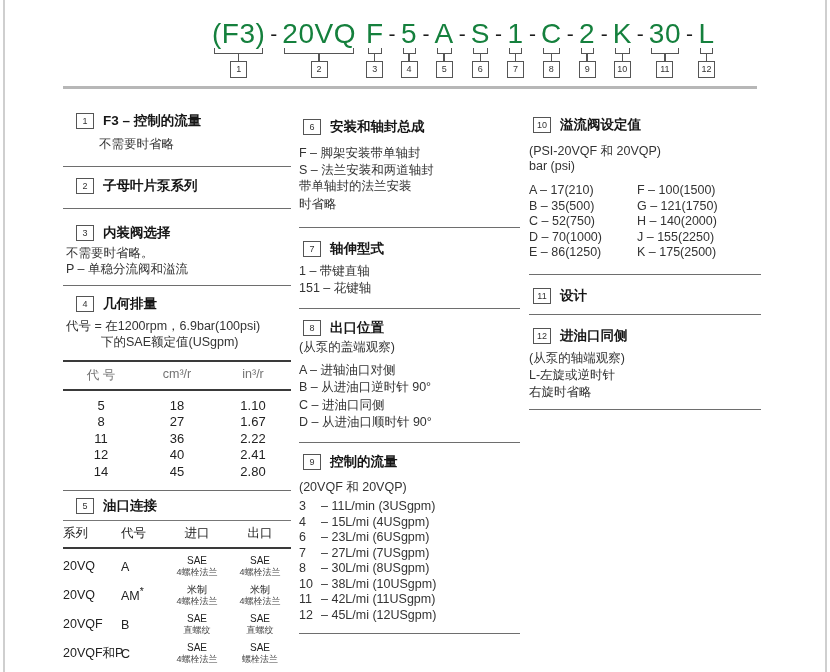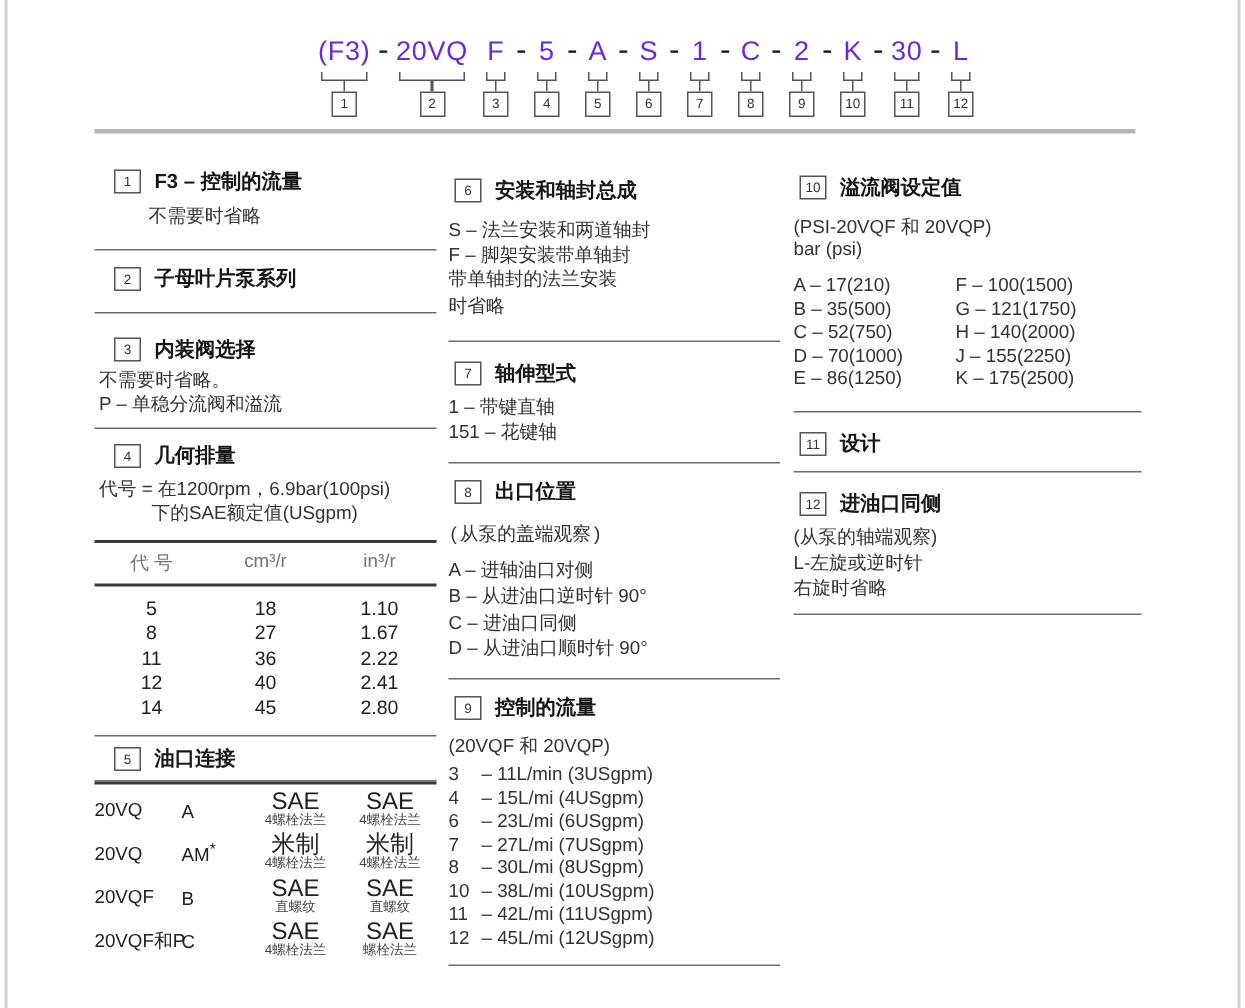--- a/index.html
+++ b/index.html
@@ -8,21 +8,21 @@
     font-family:"Liberation Sans","DejaVu Sans",sans-serif;color:#222;
   }
   .edge{position:absolute;top:0;bottom:0;width:2px;background:#cfcfcf;}
   .edge.left{left:3px;}
   .edge.right{right:3px;}
 
   
   .code-area{position:absolute;top:22px;left:212px;}
   .code-line{display:flex;align-items:flex-start;}
   .seg{display:flex;flex-direction:column;align-items:center;}
-  .seg-text{font-size:18px;line-height:24px;letter-spacing:.5px;color:#6d28d9;white-space:nowrap;}
+  .seg-text{font-size:28px;line-height:24px;letter-spacing:.5px;color:#15803d;white-space:nowrap;}
   .sep{font-size:21px;line-height:24px;padding:0 5px;color:#1c1c1c;}
   .bracket{align-self:stretch;height:5px;margin:2px 2px 0;
     border-left:1.4px solid #555;border-right:1.4px solid #555;border-bottom:1.4px solid #555;}
   .stem{width:1.4px;height:7px;background:#555;}
   .num-box{min-width:11px;height:13px;padding:1px 2px;border:1.3px solid #555;
     font-size:9px;line-height:13px;text-align:center;color:#333;background:#fff;}
 
   .top-rule{position:absolute;top:86px;left:63px;width:694px;height:3px;background:#b7b7b7;}
 
   
@@ -46,21 +46,21 @@
   .dgrid{display:grid;grid-template-columns:76px 76px 76px;text-align:center;}
   .dhead{font-size:12.5px;color:#737373;padding:5px 0;}
   .drow{font-size:13px;line-height:16.5px;color:#222;}
 
   
   .pgrid{display:grid;grid-template-columns:58px 44px 64px 62px;align-items:center;}
   .phead{font-size:12.5px;color:#222;padding:4px 0 5px;}
   .pser{font-size:12.5px;color:#222;text-align:left;white-space:nowrap;}
   .pcode{font-size:12.5px;color:#222;text-align:left;}
   .pcell{text-align:center;}
-  .c1{font-size:16px;line-height:13px;color:#222;display:block;}
+  .c1{font-size:10px;line-height:13px;color:#222;display:block;}
   .c2{font-size:9px;line-height:11px;color:#444;display:block;}
   .tcenter{text-align:center;}
 
   
   .flow-item{display:flex;font-size:12.5px;line-height:15.5px;color:#333;}
   .flow-n{width:22px;flex:none;}
 
   
   .relief{display:flex;}
   .relief .rcol{width:108px;}
@@ -253,20 +253,26 @@
       </div>
     </div>
 
   <div class="divider" style="margin-top:10px;"></div>
 
   <div class="sec-head ind" style="margin-top:6px;">
     <span class="sq">5</span>
     <span class="sec-title">油口连接</span>
   </div>
   <div class="divider thinline" style="margin-top:5px;"></div>
+  <div class="pgrid phead">
+    <span>系列</span>
+    <span>代号</span>
+    <span class="tcenter">进口</span>
+    <span class="tcenter">出口</span>
+  </div>
   <div class="divider thick"></div>
   <div style="margin-top:4px;">
 
       <div class="pgrid" style="margin:5px 0;">
         <span class="pser">20VQ</span>
         <span class="pcode"><span>A</span><sup></sup></span>
         <span class="pcell">
           <span class="c1">SAE</span>
           <span class="c2">4螺栓法兰</span>
         </span>
@@ -319,23 +325,23 @@
 </div>
 
 <div class="col col-mid">
 
   <div class="sec-head ind-s" style="margin-top:8px;">
     <span class="sq">6</span>
     <span class="sec-title">安装和轴封总成</span>
   </div>
   <div style="margin-top:9px;">
 
+      <div class="line" style="line-height:17px;">F – 脚架安装带单轴封</div>
+
       <div class="line" style="line-height:17px;">S – 法兰安装和两道轴封</div>
-
-      <div class="line" style="line-height:17px;">F – 脚架安装带单轴封</div>
 
       <div class="line" style="line-height:17px;font-family:Liberation Mono, monospace;">带单轴封的法兰安装</div>
 
       <div class="line" style="line-height:17px;">时省略</div>
     </div>
 
   <div class="divider" style="margin-top:14px;"></div>
 
   <div class="sec-head ind-s" style="margin-top:12px;">
     <span class="sq">7</span>
@@ -347,21 +353,21 @@
 
       <div class="line">151 – 花键轴</div>
     </div>
 
   <div class="divider" style="margin-top:12px;"></div>
 
   <div class="sec-head ind-s" style="margin-top:10px;">
     <span class="sq">8</span>
     <span class="sec-title">出口位置</span>
   </div>
-  <div class="line" style="margin-top:12px;font-family:Liberation Mono, monospace;">(从泵的盖端观察)</div>
+  <div class="line" style="margin-top:2px;">(从泵的盖端观察)</div>
   <div style="margin-top:6px;">
 
       <div class="line" style="line-height:17.5px;">A – 进轴油口对侧</div>
 
       <div class="line" style="line-height:17.5px;">B – 从进油口逆时针 90°</div>
 
       <div class="line" style="line-height:17.5px;">C – 进油口同侧</div>
 
       <div class="line" style="line-height:17.5px;">D – 从进油口顺时针 90°</div>
     </div>

